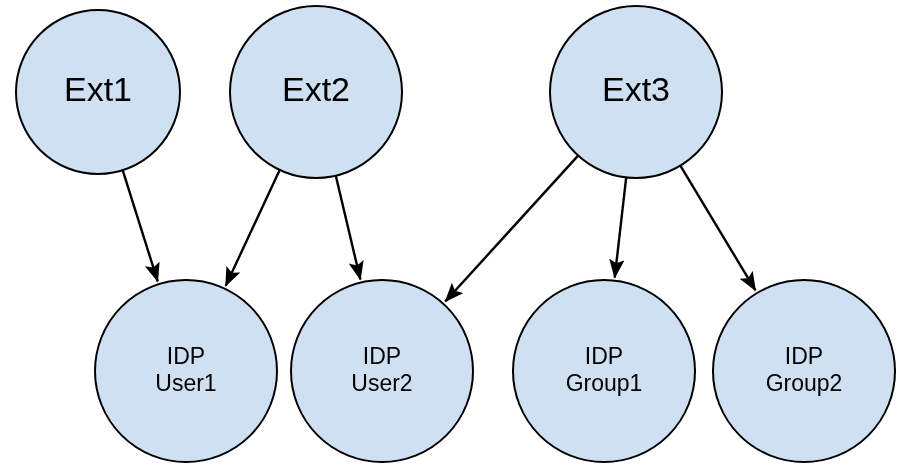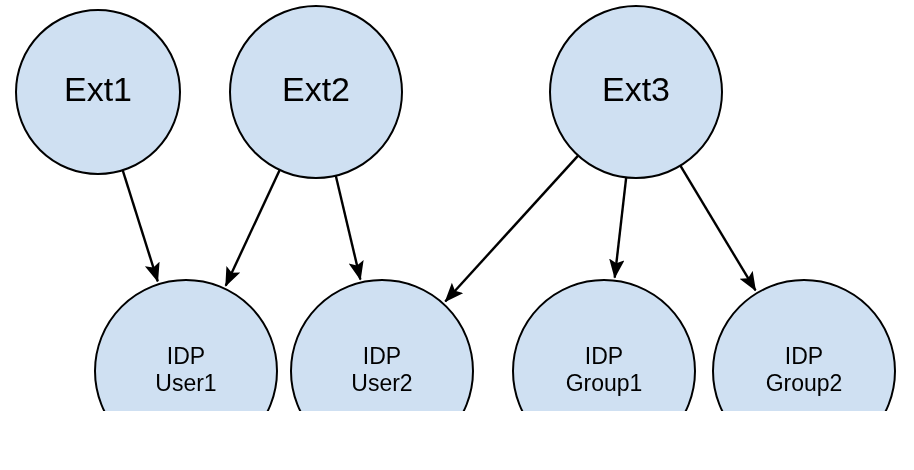--- a/index.html
+++ b/index.html
@@ -6,21 +6,21 @@
     margin: 0;
     padding: 0;
     background: #ffffff;
   }
   body {
     font-family: "Liberation Sans", sans-serif;
   }
   #canvas {
     position: relative;
     width: 914px;
-    height: 411px;
+    height: 470px;
     background: #ffffff;
     overflow: hidden;
     text-decoration: underline;
   }
   #diagram-svg {
     position: absolute;
     top: 0;
     left: 0;
     width: 914px;
     height: 470px;

